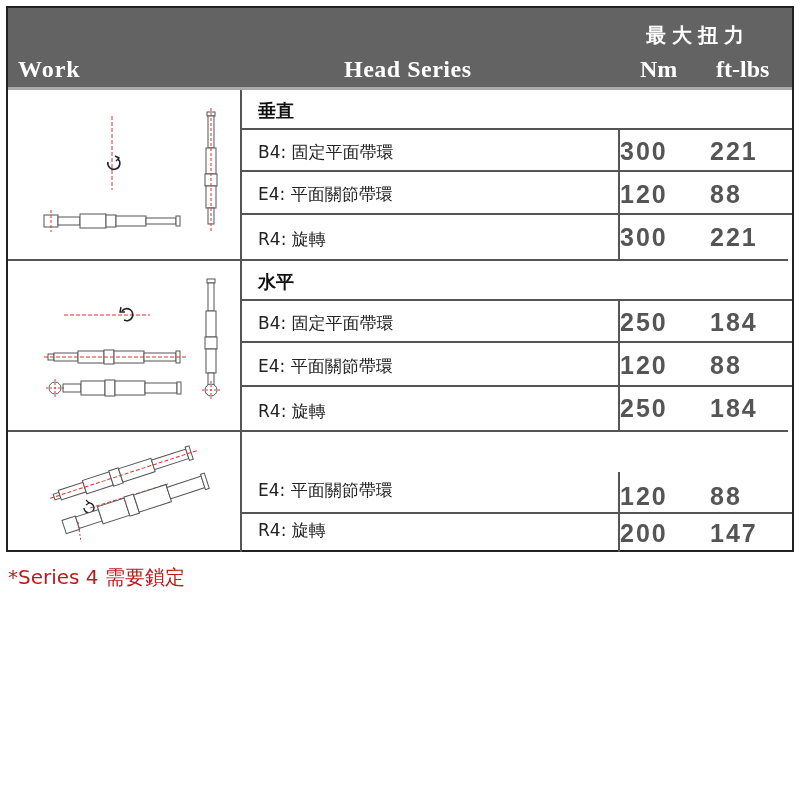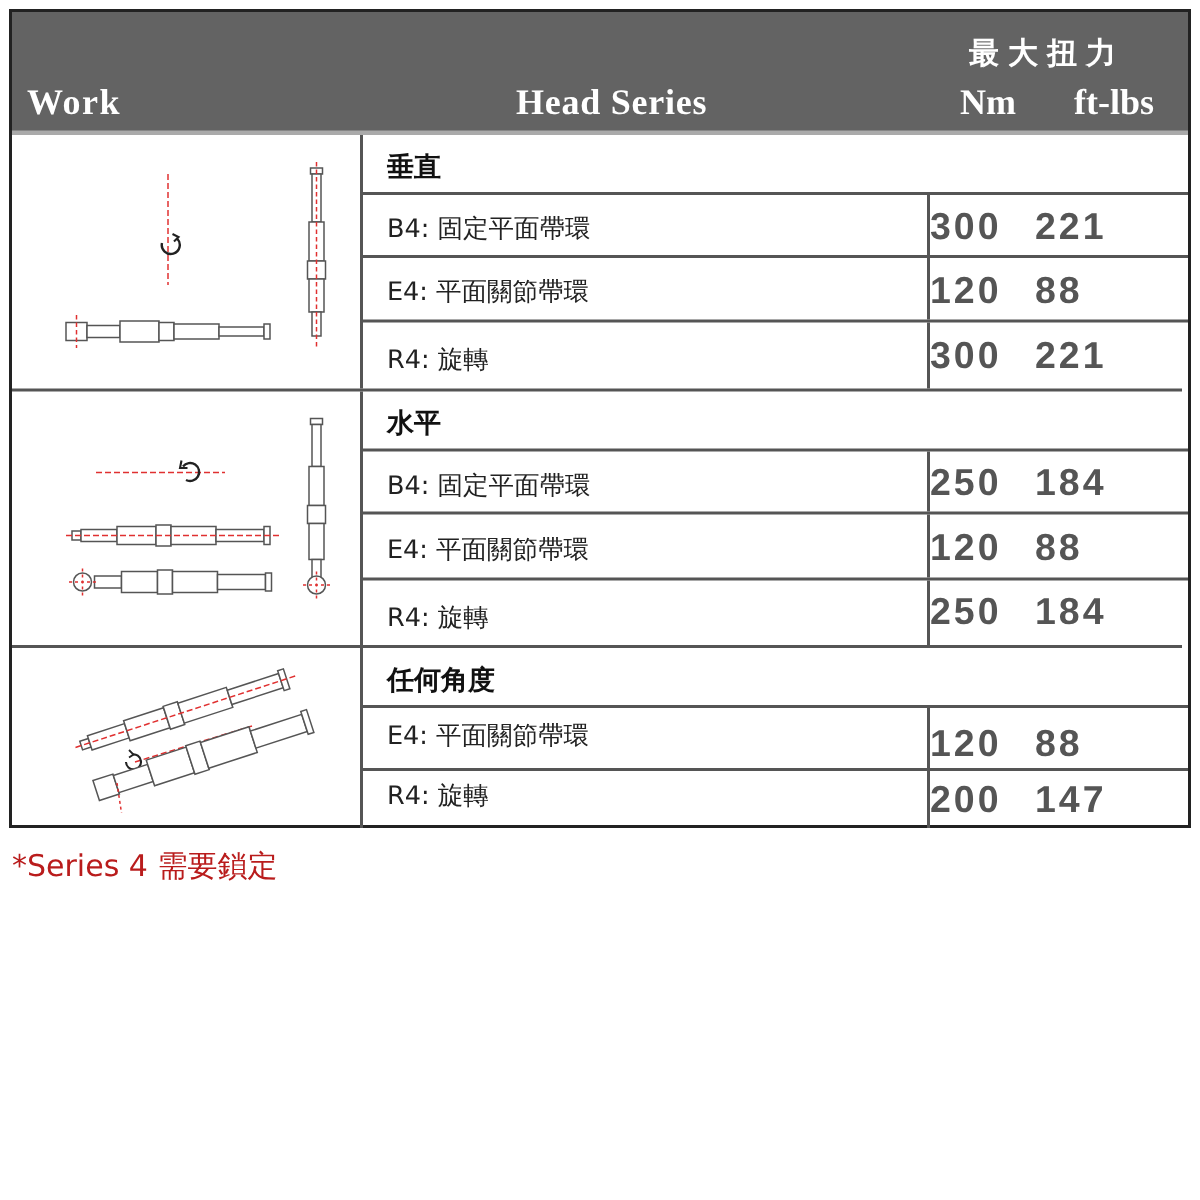--- a/index.html
+++ b/index.html
@@ -16,21 +16,21 @@
   .work-cell svg { position:absolute; left:0; top:0; }
   .right { position:absolute; left:234px; top:0; width:550px; height:100%; }
   .cat { position:absolute; left:0; top:0; width:550px; height:40px; border-bottom:2px solid #555; box-sizing:border-box; }
   .cat span { position:absolute; left:16px; top:9px; font-size:18px; font-weight:bold; color:#111; }
   .row { position:absolute; left:0; width:550px; border-bottom:2px solid #555; box-sizing:border-box; }
   .row.last { border-bottom:none; }
   .row .member { position:absolute; left:16px; font-size:17px; color:#222; }
   .row .div { position:absolute; left:376px; top:0; width:2px; height:100%; background:#555; }
   .row .nm, .row .ft { position:absolute; font-family:Liberation Sans, sans-serif; font-weight:bold; font-size:25px; color:#555; letter-spacing:2px; width:80px; text-align:left; }
   .row .nm { left:378px; }
-  .row .ft { left:448px; }
+  .row .ft { left:468px; }
   .footnote { position:absolute; left:8px; top:564px; font-size:20px; color:#b91c1c; }
 </style>
 </head>
 <body>
 
 <div class="table">
   <div class="header">
     <span class="h-work">Work</span>
     <span class="h-head">Head Series</span>
     <span class="h-torque">最大扭力</span>
@@ -177,23 +177,20 @@
           <rect x="90" y="62" width="28" height="18"></rect>
           <rect x="118" y="61" width="10" height="20"></rect>
           <rect x="128" y="62" width="34" height="18"></rect>
           <rect x="162" y="65" width="36" height="12"></rect>
           <rect x="198" y="63" width="4" height="16"></rect>
         </g>
         <line x1="70" y1="90" x2="73" y2="110" stroke="#e03030" stroke-dasharray="2,2"></line>
       </svg>
     </div>
     <div class="right">
-      <div class="cat">
-          <span>任何角度</span>
-        </div>
       <div class="row" style="top:40px;height:42px;">
         <span class="member" style="top:7px;">E4: 平面關節帶環</span>
         <div class="div"></div>
         <span class="nm" style="top:10px;">120</span>
         <span class="ft" style="top:10px;">88</span>
       </div>
       <div class="row last" style="top:82px;height:38px;">
         <span class="member" style="top:5px;">R4: 旋轉</span>
         <div class="div"></div>
         <span class="nm" style="top:5px;">200</span>

